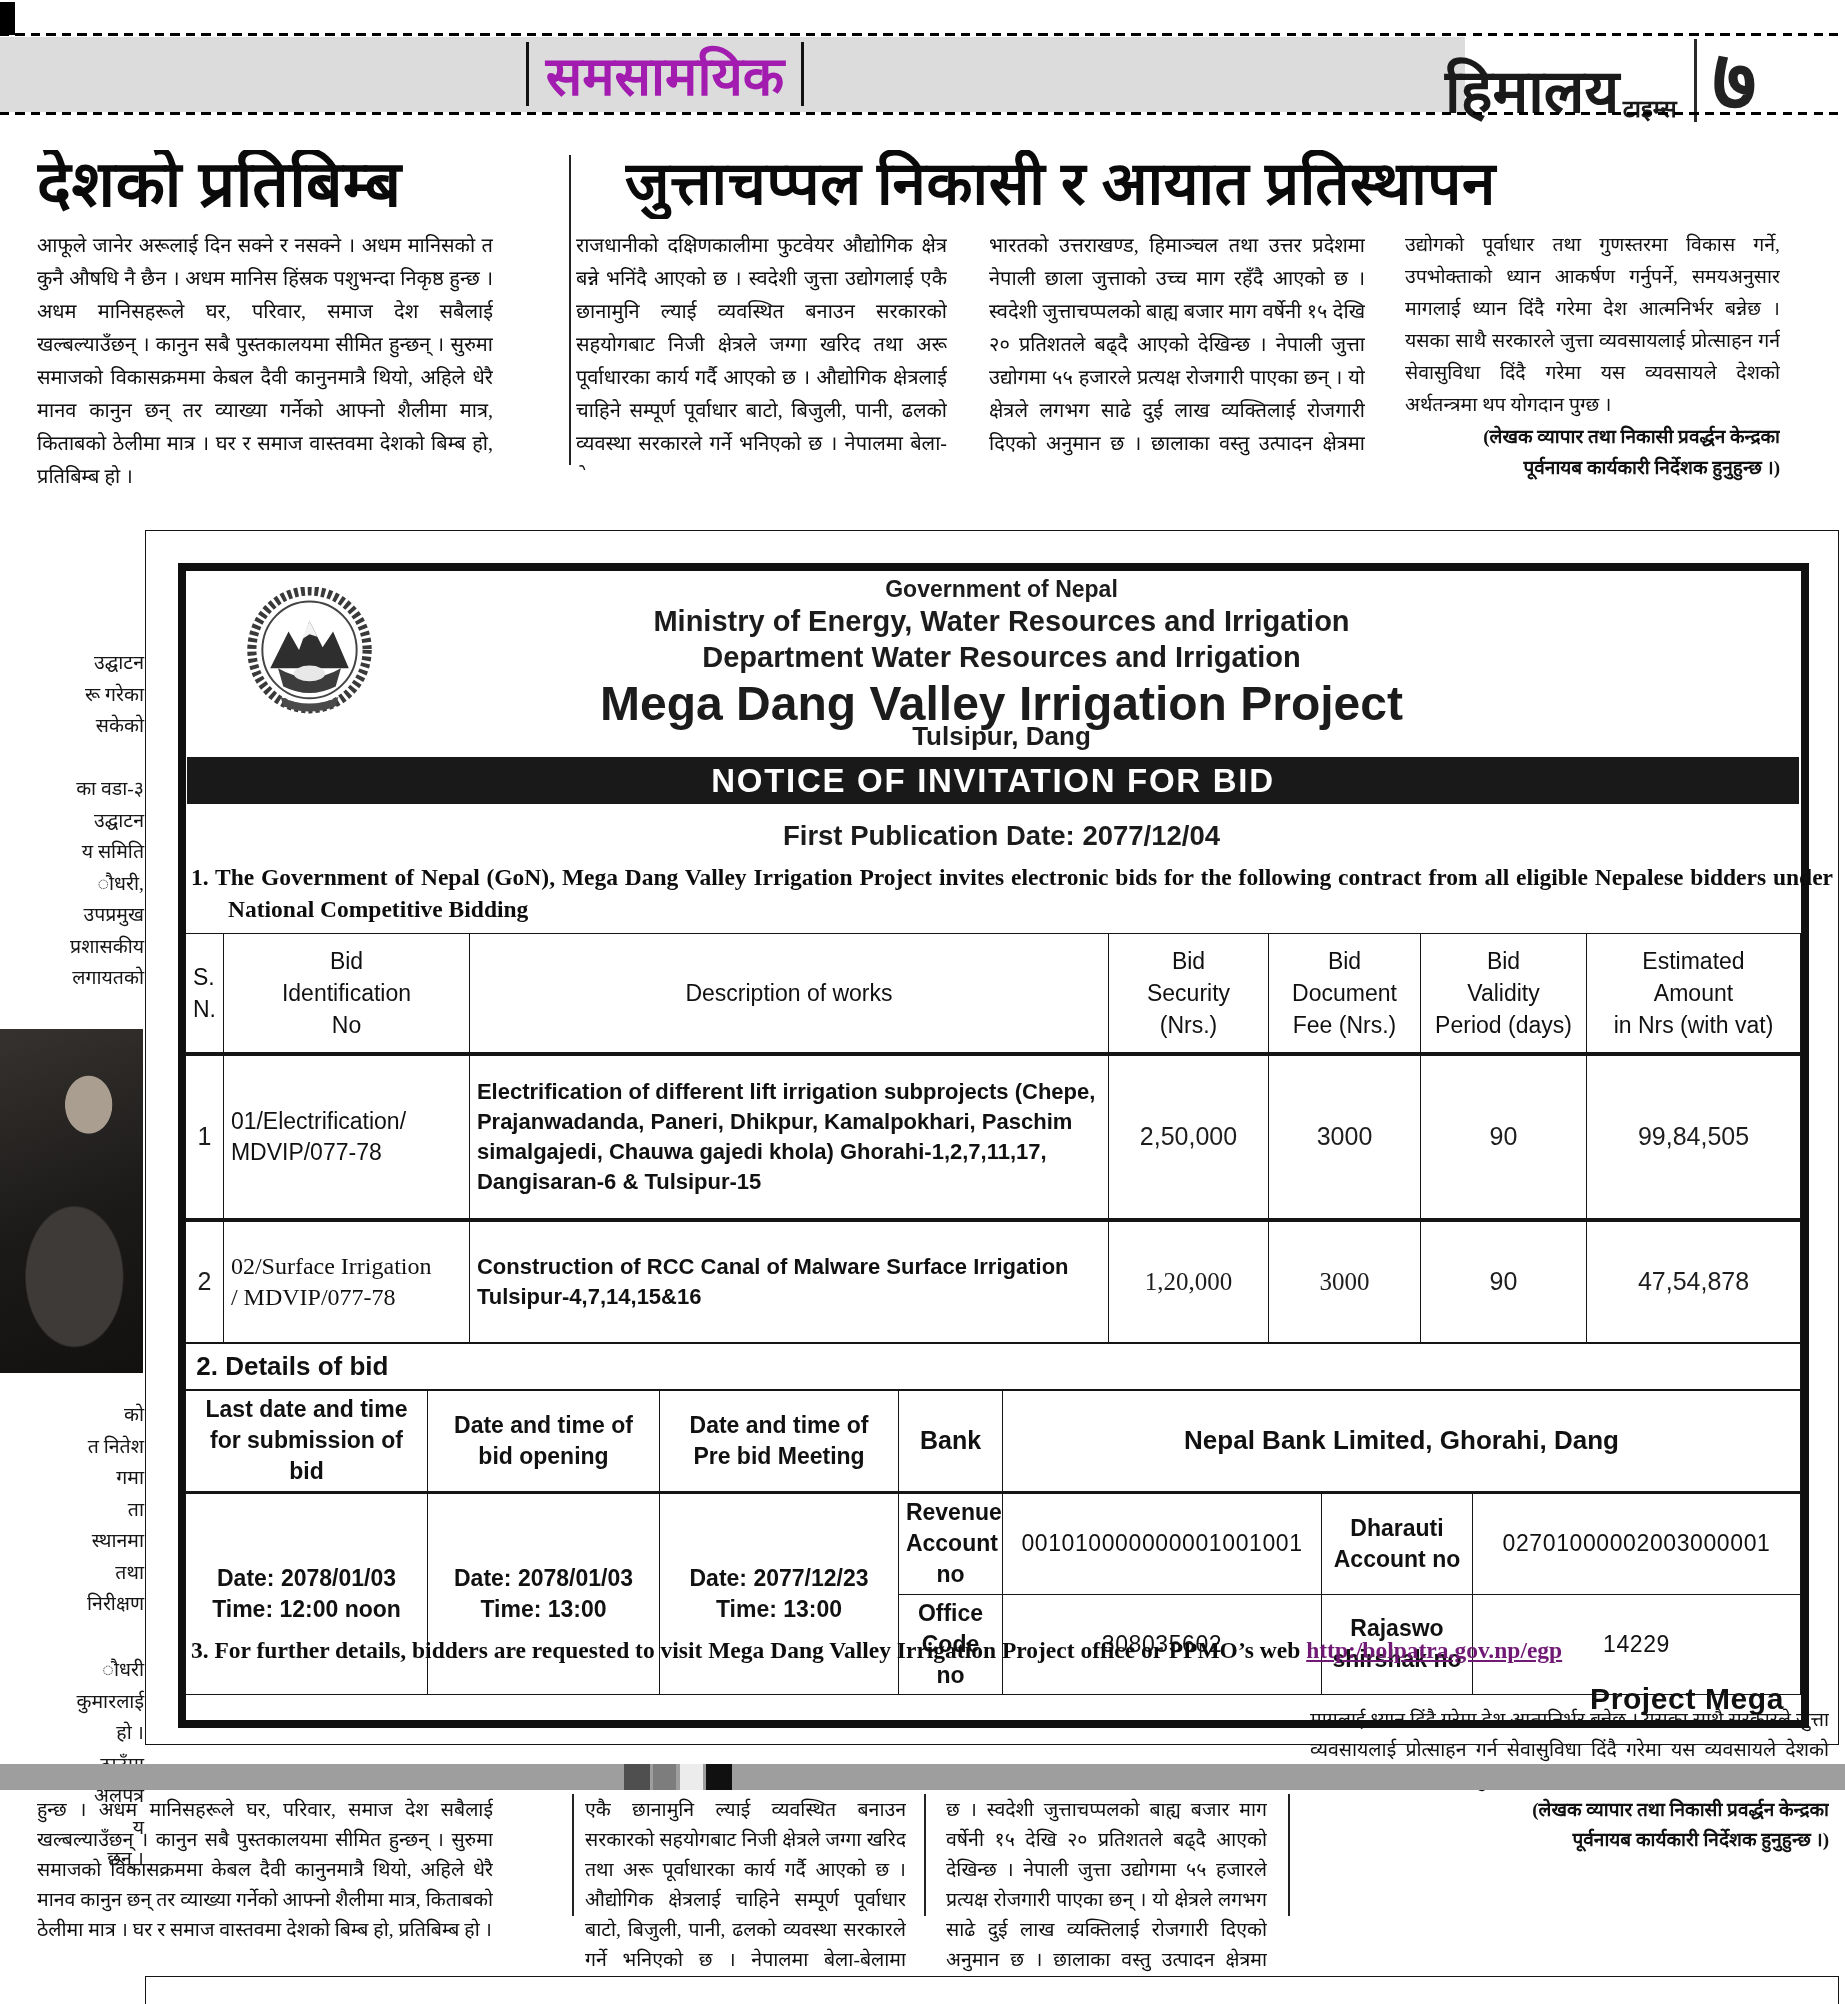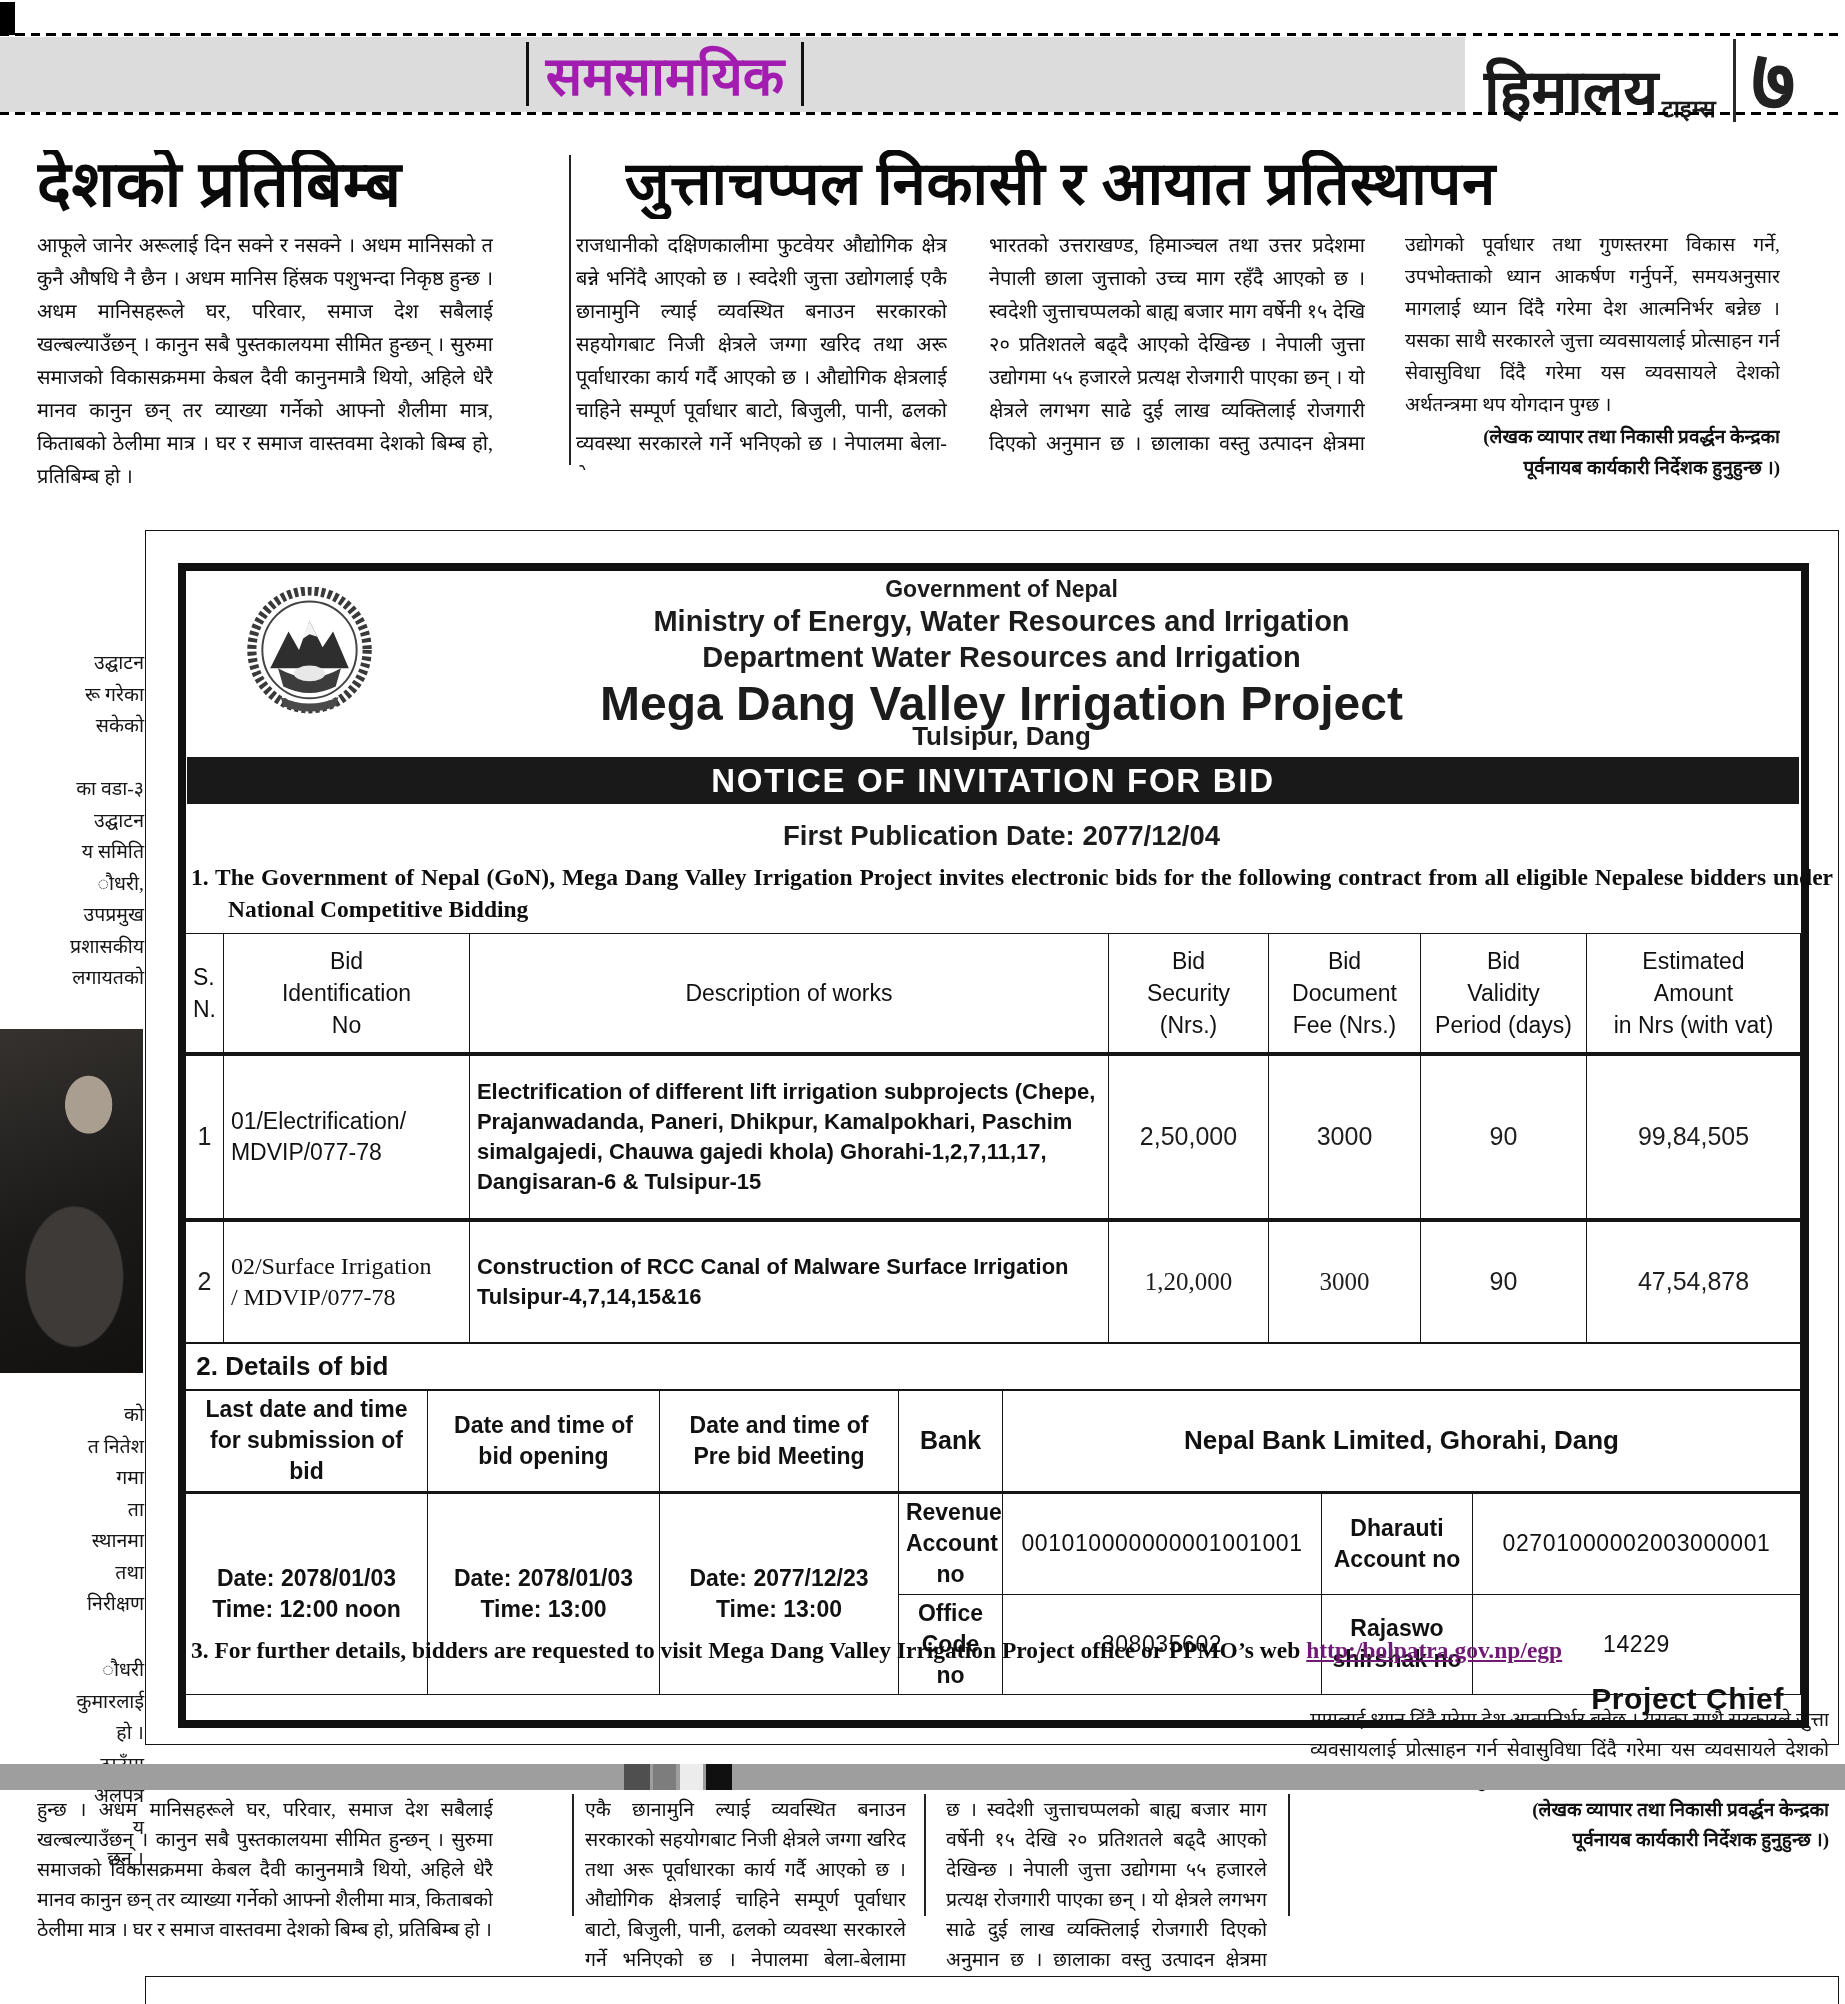--- a/index.html
+++ b/index.html
@@ -55,21 +55,21 @@
   <div class="abs" style="left:0;top:53px;width:11.5px;height:38px;background:#000;"></div>
   <div class="abs" style="left:1.1px;top:96px;width:8px;height:12.6px;background:#000;"></div>
 
   <div class="abs dotted" style="left:0;top:33px;width:1846px;"></div>
   <div class="abs grayband" style="left:0;top:37px;width:1465px;height:75px;"></div>
   <div class="abs" style="left:476px;top:41px;width:378px;height:66px;display:flex;align-items:center;justify-content:center;gap:17px;">
     <span class="vbar" style="width:2.9px;height:64px;display:inline-block;"></span>
     <span class="dev" style="font-size:54px;font-weight:700;color:#a21caf;">समसामयिक</span>
     <span class="vbar" style="width:2.9px;height:64px;display:inline-block;"></span>
   </div>
-  <div class="abs" style="left:1484px;top:36px;width:355px;height:86px;display:flex;align-items:flex-end;">
+  <div class="abs" style="left:1445px;top:36px;width:355px;height:86px;display:flex;align-items:flex-end;">
     <span class="dev" style="font-size:60px;font-weight:700;line-height:1;color:#1a1a1a;">हिमालय</span>
     <span class="dev" style="font-size:24px;font-weight:700;line-height:1.1;margin-left:3.4px;color:#1a1a1a;">टाइम्स</span>
     <span style="width:3.4px;height:83px;background:#2a2a2a;display:inline-block;margin:0 15px 0 17px;"></span>
     <span class="dev" style="font-size:85px;font-weight:700;line-height:0.95;color:#222;">७</span>
   </div>
   <div class="abs dotted" style="left:0;top:112px;width:1846px;"></div>
 
   <div class="abs dev headline" style="left:37px;top:150px;width:516px;font-size:64px;line-height:69px;overflow:hidden;white-space:nowrap;">देशको प्रतिबिम्ब</div>
   <div class="abs rule" style="left:569px;top:155px;width:1.7px;height:310px;"></div>
   <div class="abs dev headline" style="left:625px;top:150px;width:1204px;font-size:60px;line-height:69px;overflow:hidden;white-space:nowrap;">जुत्ताचप्पल निकासी र आयात प्रतिस्थापन</div>
@@ -235,21 +235,21 @@
 shirshak no</td>
       <td class="dvalue">14229</td>
     </tr>
   </tbody>
     </table>
 
   <div class="abs ptext hang" style="left:191px;top:1634px;width:1605px;">
     <span>3.  For further details, bidders are requested to visit Mega Dang Valley Irrigation Project office or PPMO’s web </span><a class="link">http:/bolpatra.gov.np/egp</a>
   </div>
 
-  <div class="abs" style="left:185px;top:1682px;width:1599px;text-align:right;font-size:30px;font-weight:800;letter-spacing:0.6px;">Project  Chief</div>
+  <div class="abs" style="left:185px;top:1682px;width:1599px;text-align:right;font-size:30px;font-weight:800;letter-spacing:0.6px;">Project  Mega</div>
 
   <div class="abs" style="left:0;top:1764px;width:1846px;height:26px;background:#9e9e9e;z-index:5;">
     <div class="sq" style="left:624px;width:26px;background:#4f4f4f;"></div>
     <div class="sq" style="left:653px;width:23px;background:#7d7d7d;"></div>
     <div class="sq" style="left:680px;width:23px;background:#ececec;"></div>
     <div class="sq" style="left:706px;width:26px;background:#101010;"></div>
   </div>
 
   <div class="abs dev bodysm just" style="left:37px;top:1795px;width:456px;max-height:189px;">हुन्छ । अधम मानिसहरूले घर, परिवार, समाज देश सबैलाई खल्बल्याउँछन् । कानुन सबै पुस्तकालयमा सीमित हुन्छन् । सुरुमा समाजको विकासक्रममा केबल दैवी कानुनमात्रै थियो, अहिले धेरै मानव कानुन छन् तर व्याख्या गर्नेको आफ्नो शैलीमा मात्र, किताबको ठेलीमा मात्र । घर र समाज वास्तवमा देशको बिम्ब हो, प्रतिबिम्ब हो ।</div>
   <div class="abs rule" style="left:572px;top:1794px;width:1.7px;height:122px;"></div>

